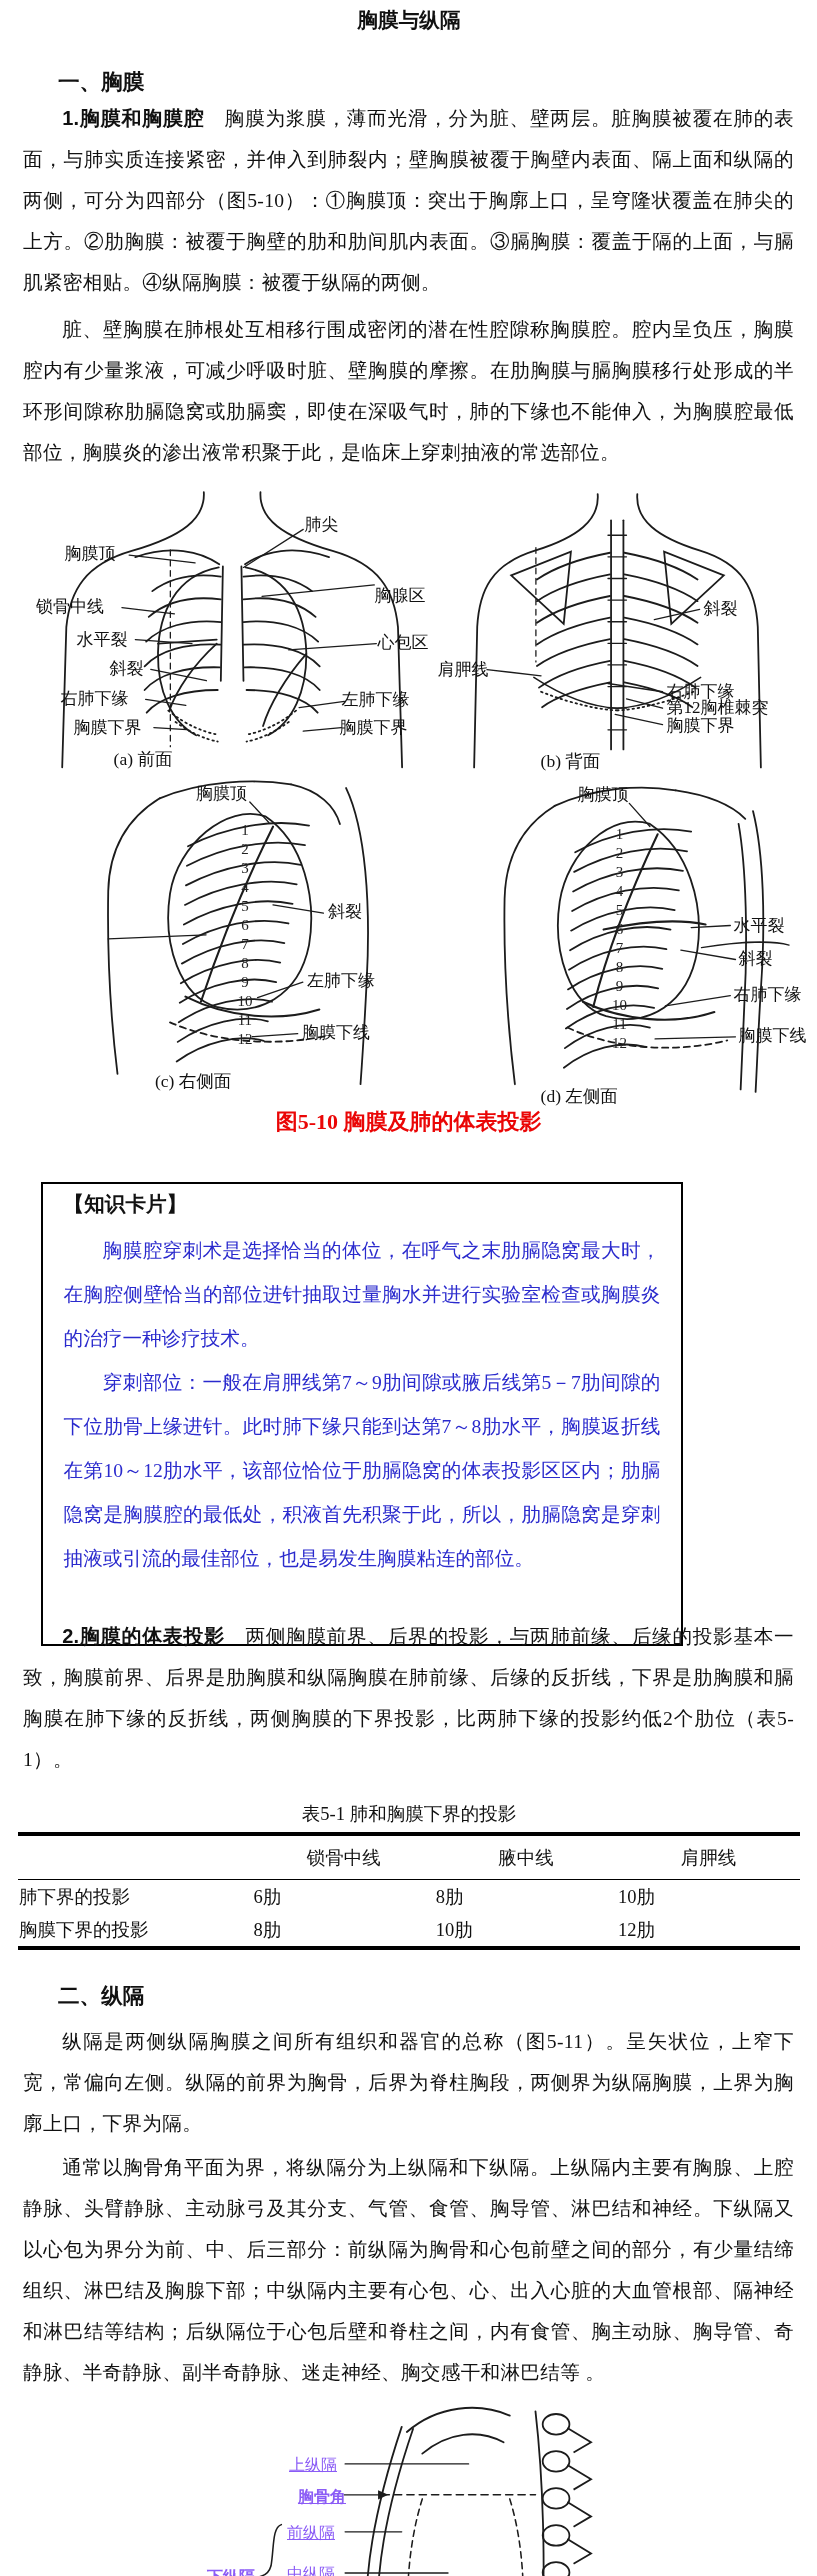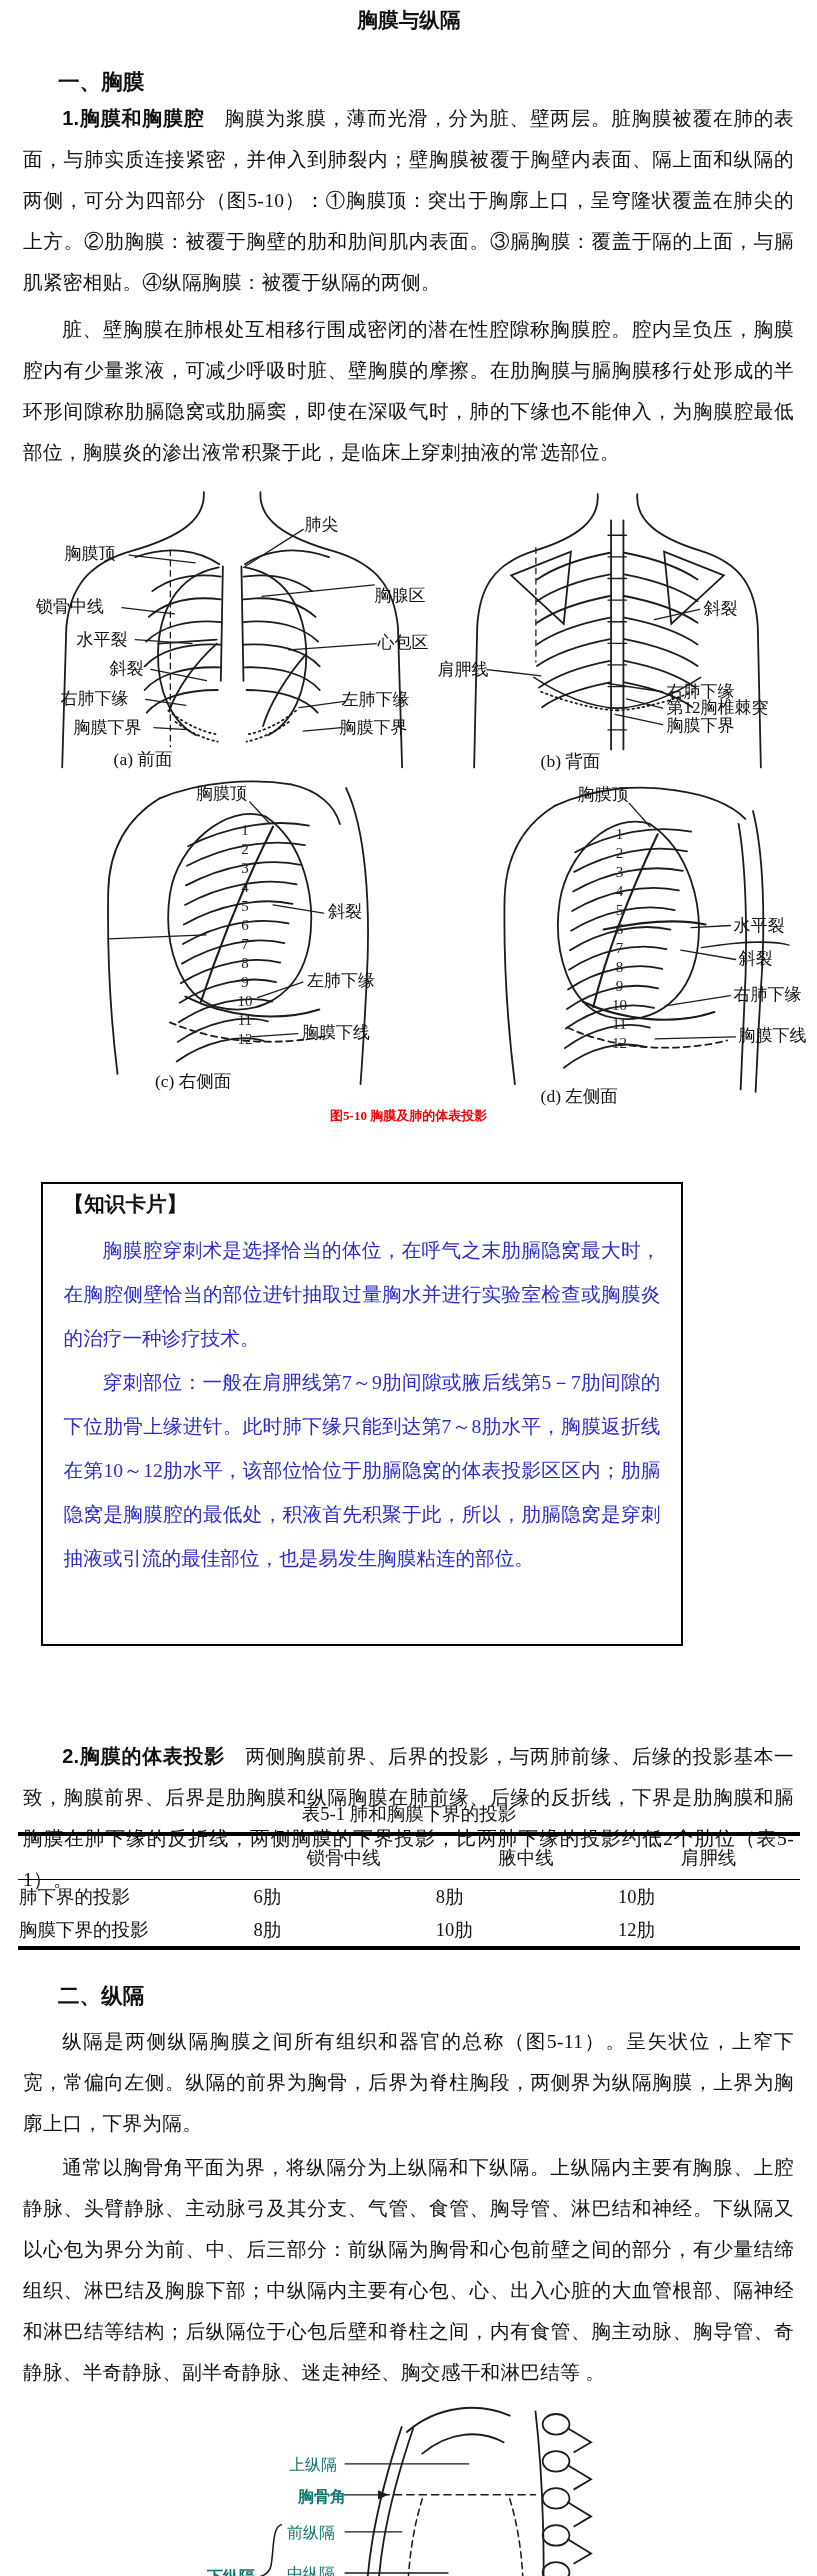--- a/index.html
+++ b/index.html
@@ -12,40 +12,40 @@
   .para{position:absolute;left:23px;width:771px;font-size:19.6px;line-height:41px;
         text-align:justify;text-indent:2em;letter-spacing:0.3px;margin:0;}
   .lead{font-family:"Liberation Sans","DejaVu Sans",sans-serif;font-weight:bold;font-size:20px;}
   
   .figwrap{position:absolute;}
   .panel{position:absolute;}
   .panel svg{position:absolute;left:0;top:0;}
   .fig-label{position:absolute;font-size:17px;line-height:18.5px;white-space:nowrap;color:#111;}
   .pcap{position:absolute;font-size:17.5px;white-space:nowrap;text-align:left;}
   .redcap{position:absolute;left:0;width:100%;text-align:center;color:#ea0606;
-          font-size:13px;font-weight:bold;}
+          font-size:22px;font-weight:bold;}
   .ribcol{position:absolute;display:flex;flex-direction:column;align-items:center;}
   .ribcol span{font-size:15px;line-height:19px;color:#222;}
   
   .kcard{position:absolute;left:41px;top:1182px;width:642px;height:464px;
          border:2.1px solid #000;box-sizing:border-box;padding:4.1px 20.6px 0 20.6px;background:#fff;}
   .ktag{font-size:20.6px;font-weight:bold;line-height:32px;
         font-family:"Liberation Sans","DejaVu Sans",sans-serif;}
   .ktitle{color:#2323cc;text-align:center;font-weight:bold;font-size:20.6px;line-height:31px;margin-top:13.4px;
           font-family:"Liberation Sans","DejaVu Sans",sans-serif;}
   .kp{color:#2a2acd;font-size:19.6px;line-height:44px;text-align:justify;text-indent:2em;margin:0;}
   .kp.first{margin-top:9.3px;}
   
   .tbl-title{position:absolute;left:0;top:1801px;width:100%;text-align:center;font-size:18.5px;}
   table.t51{position:absolute;left:18px;top:1832px;width:782px;border-collapse:collapse;
             font-size:18.5px;border-top:4.6px solid #000;border-bottom:4.6px solid #000;}
   .t51 th{font-weight:normal;height:41px;border-bottom:1.5px solid #000;text-align:center;}
   .t51 td{height:31px;}
   
-  .f11-label{position:absolute;font-size:16px;line-height:17.5px;white-space:nowrap;color:#0f766e;}
+  .f11-label{position:absolute;font-size:16px;line-height:17.5px;white-space:nowrap;color:#8b5cf6;text-decoration:underline;}
 </style>
 </head>
 <body>
 
 <div class="page">
 
   <div class="doc-title">胸膜与纵隔</div>
 
   <div class="sec-h" style="top:67px;">一、胸膜</div>
 
@@ -272,21 +272,21 @@
 
     <div class="redcap" style="top:618px;">图5-10 胸膜及肺的体表投影</div>
   </div>
 
   <div class="kcard">
     <div class="ktag">【知识卡片】</div>
     <p class="kp first">胸膜腔穿刺术是选择恰当的体位，在呼气之末肋膈隐窝最大时，在胸腔侧壁恰当的部位进针抽取过量胸水并进行实验室检查或胸膜炎的治疗一种诊疗技术。</p>
     <p class="kp">穿刺部位：一般在肩胛线第7～9肋间隙或腋后线第5－7肋间隙的下位肋骨上缘进针。此时肺下缘只能到达第7～8肋水平，胸膜返折线在第10～12肋水平，该部位恰位于肋膈隐窝的体表投影区区内；肋膈隐窝是胸膜腔的最低处，积液首先积聚于此，所以，肋膈隐窝是穿刺抽液或引流的最佳部位，也是易发生胸膜粘连的部位。</p>
   </div>
 
-  <p class="para" style="top:1736px;"><span class="lead">2.胸膜的体表投影</span><span>　两侧胸膜前界、后界的投影，与两肺前缘、后缘的投影基本一致，胸膜前界、后界是肋胸膜和纵隔胸膜在肺前缘、后缘的反折线，下界是肋胸膜和膈胸膜在肺下缘的反折线，两侧胸膜的下界投影，比两肺下缘的投影约低2个肋位（表5-1）。</span></p>
+  <p class="para" style="top:1616px;"><span class="lead">2.胸膜的体表投影</span><span>　两侧胸膜前界、后界的投影，与两肺前缘、后缘的投影基本一致，胸膜前界、后界是肋胸膜和纵隔胸膜在肺前缘、后缘的反折线，下界是肋胸膜和膈胸膜在肺下缘的反折线，两侧胸膜的下界投影，比两肺下缘的投影约低2个肋位（表5-1）。</span></p>
 
   <div class="tbl-title">表5-1 肺和胸膜下界的投影</div>
   <table class="t51">
     <colgroup>
         <col style="width:30%">
         <col style="width:23.3%">
         <col style="width:23.3%">
         <col style="width:23.4%">
       </colgroup>
     <thead>

